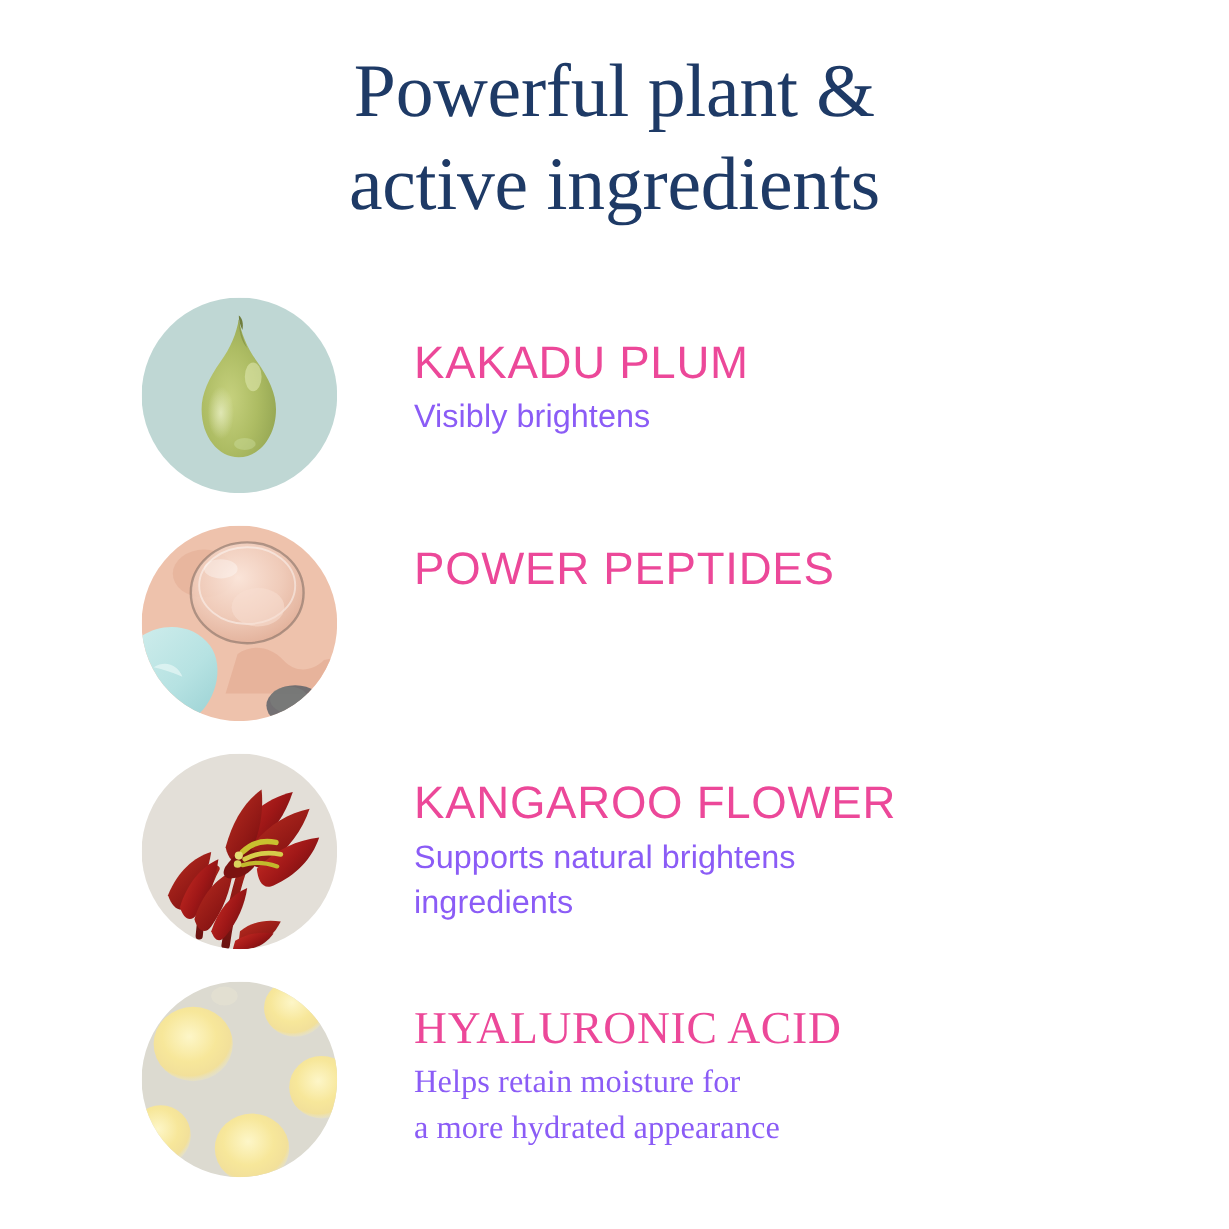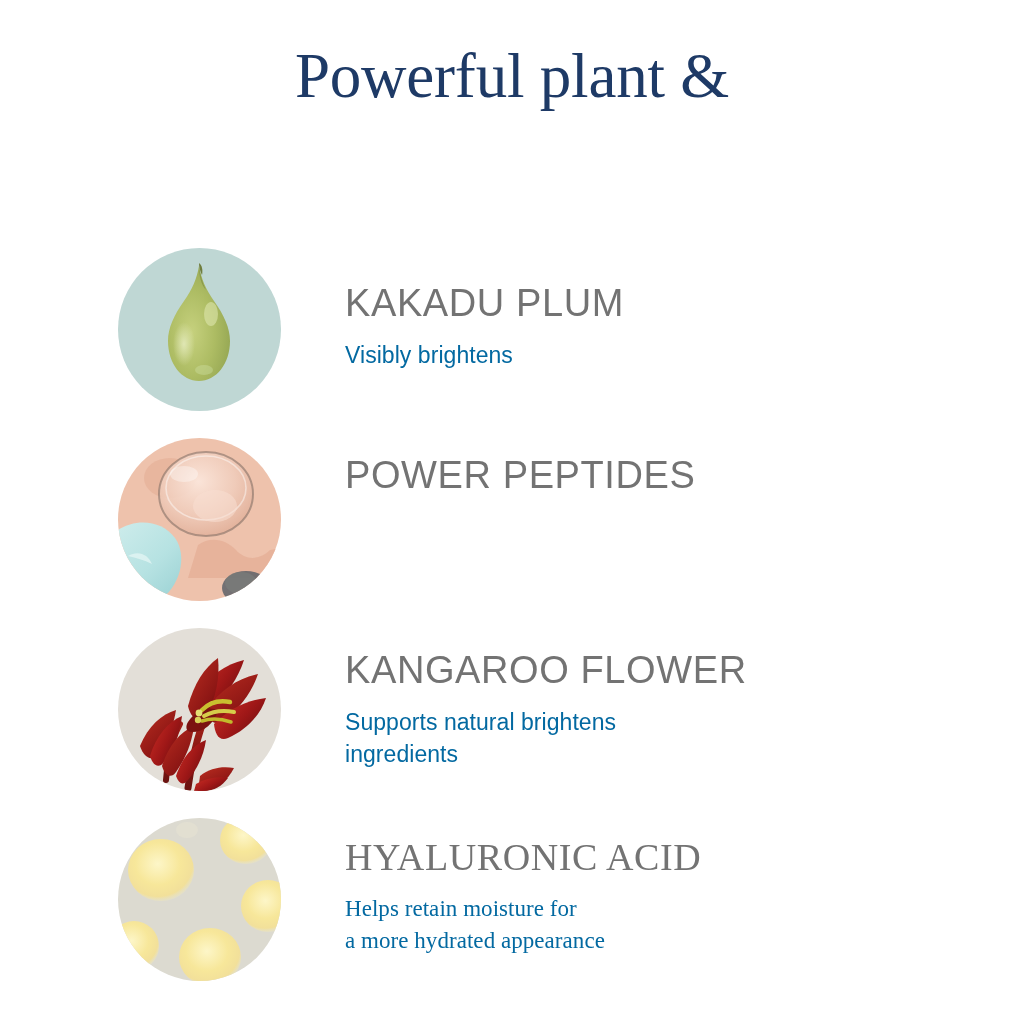--- a/index.html
+++ b/index.html
@@ -61,48 +61,49 @@
   }
   .swatch svg { display: block; width: 100%; height: 100%; }
 
   .ingredient-text {
     position: absolute;
     left: 345px;
     top: 0;
     width: 640px;
   }
   .ingredient-name {
-    color: #737373;
+    color: #ec4899;
     font-size: 38px;
     font-weight: 400;
     letter-spacing: 0.6px;
     line-height: 1.18;
     white-space: nowrap;
   }
   .ingredient-desc {
-    color: #0369a1;
-    font-size: 23px;
+    color: #8b5cf6;
+    font-size: 27px;
     font-weight: 400;
     line-height: 1.42;
     letter-spacing: 0.05px;
-    margin-top: 13px;
+    margin-top: 2px;
   }
   .ingredient-desc .dl { display: block; white-space: pre; }
 
   
   .row-0 .ingredient-text { top: 38px; }
   .row-1 .ingredient-text { top: 20px; }
   .row-2 .ingredient-text { top: 25px; }
   .row-3 .ingredient-text { top: 22px; font-family: Liberation Serif, serif; }
 </style>
 </head>
 <body>
 
 <div class="page-title">
   <span class="tl">Powerful plant &amp;</span>
+  <span class="tl">active ingredients</span>
 </div>
 
 <div class="ingredient-list">
 
   <div class="ingredient-row row-0">
     <div class="swatch">
       <svg viewBox="0 0 163 163" xmlns="http://www.w3.org/2000/svg">
         <defs>
           <radialGradient id="plumBody" cx="38%" cy="58%" r="68%">
             <stop offset="0%" stop-color="#c6d17e"></stop>

